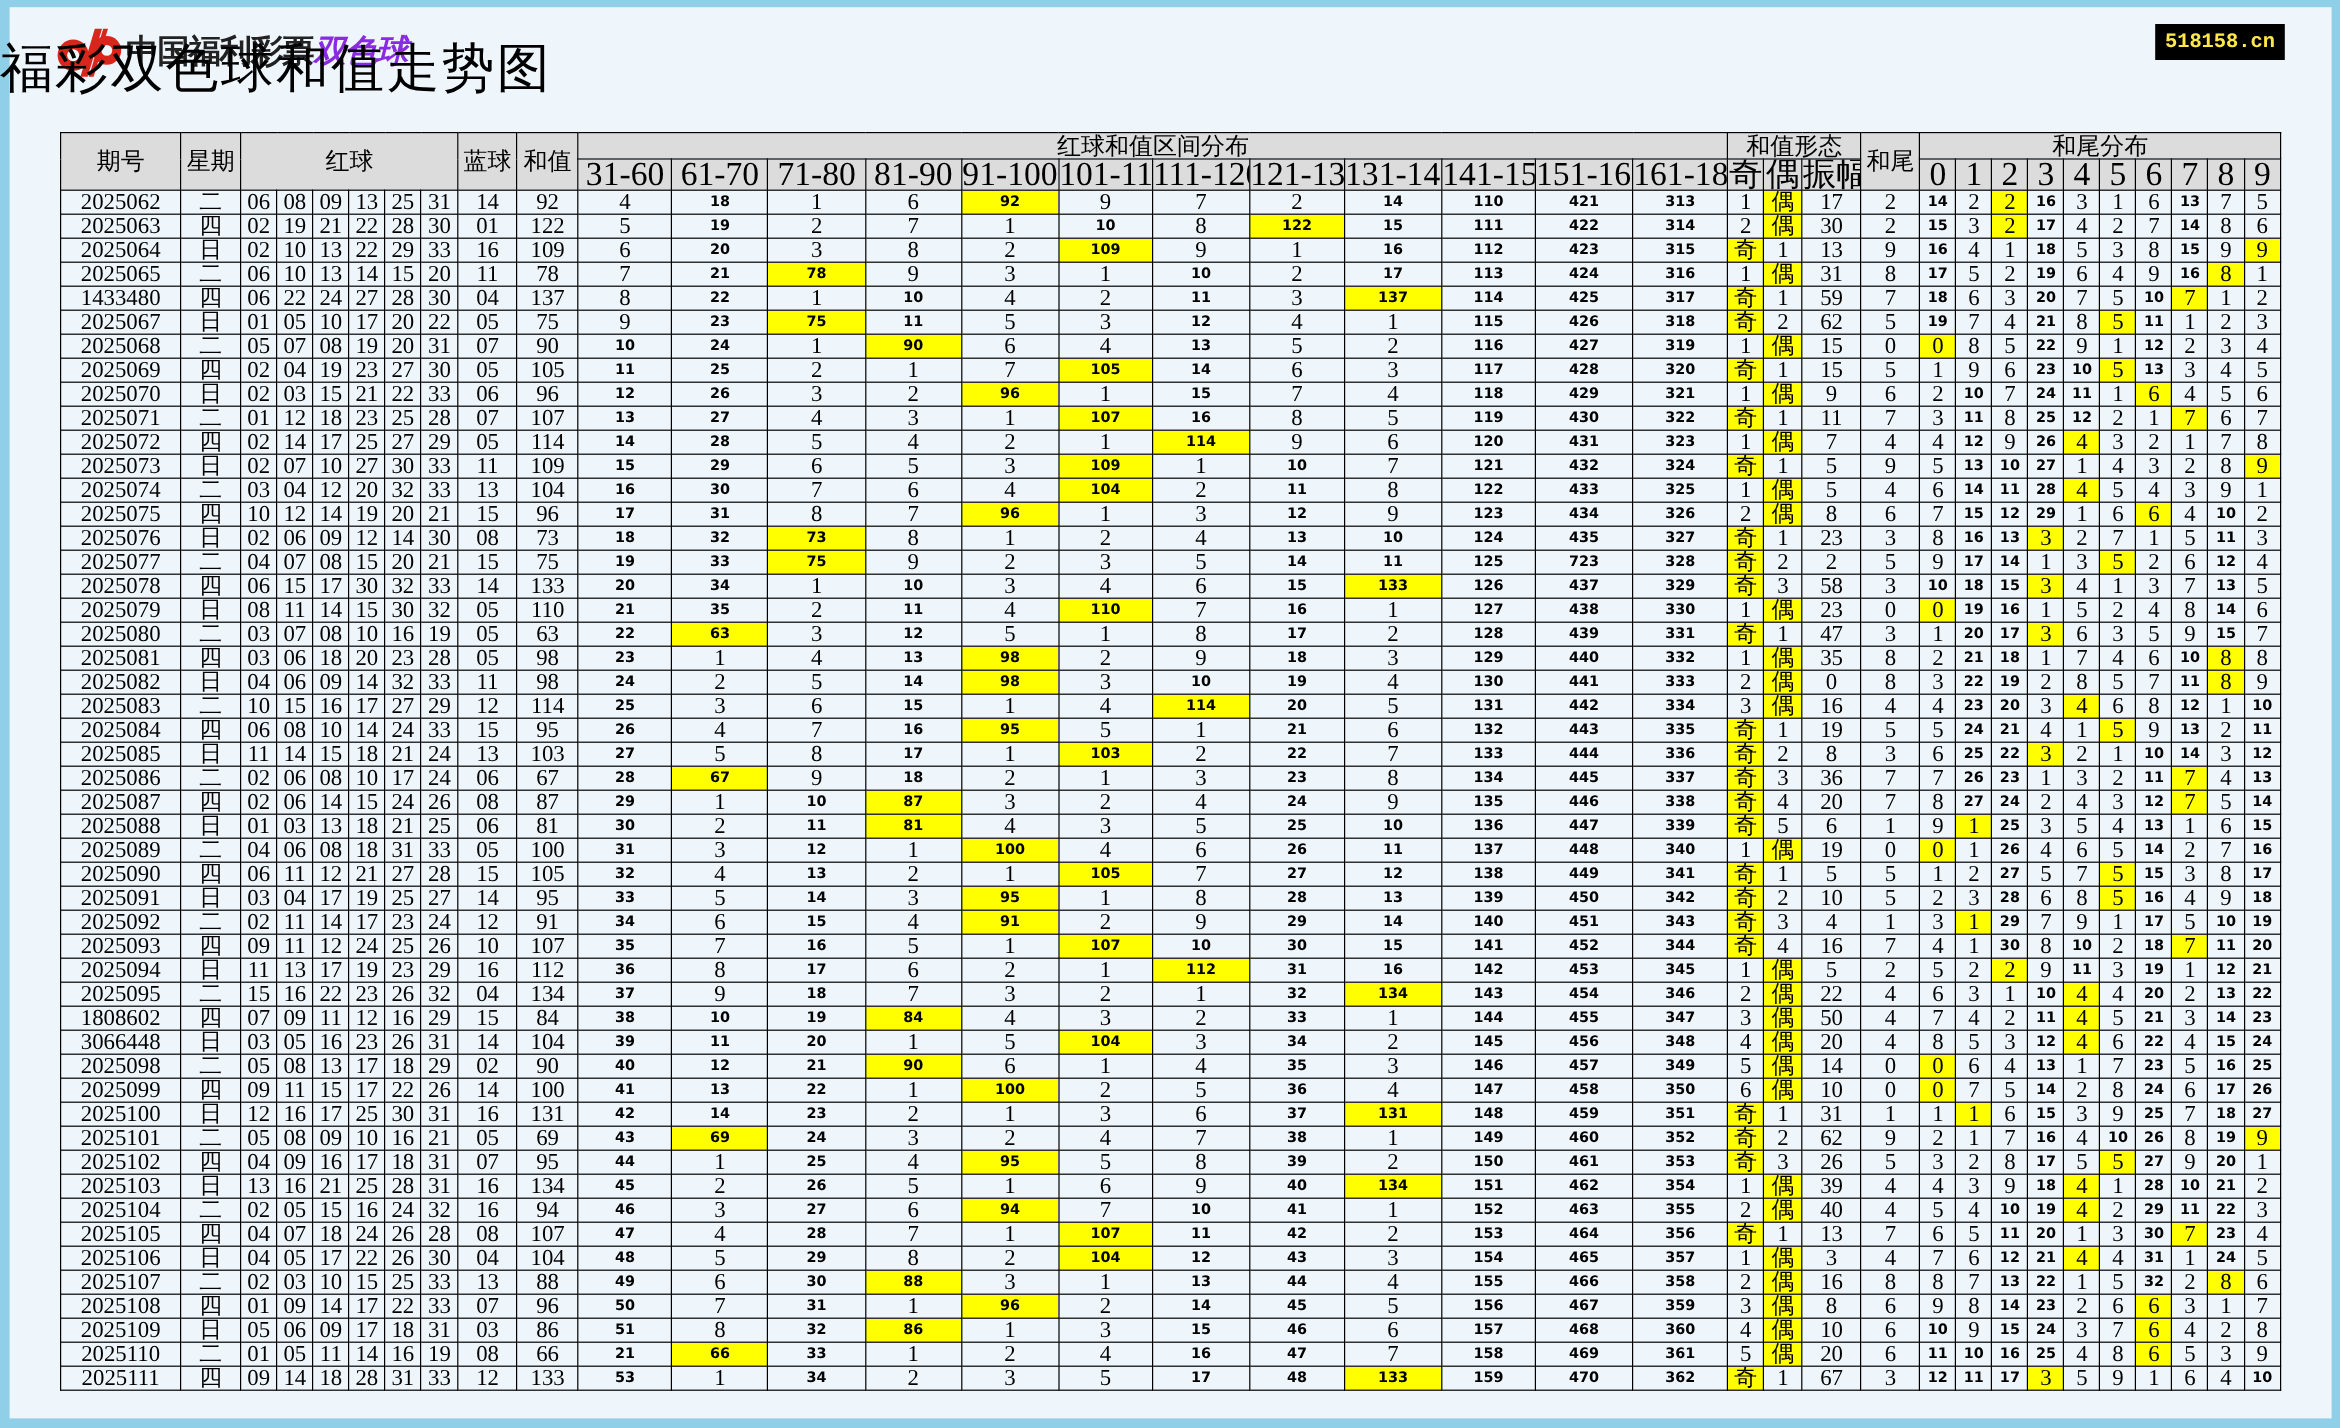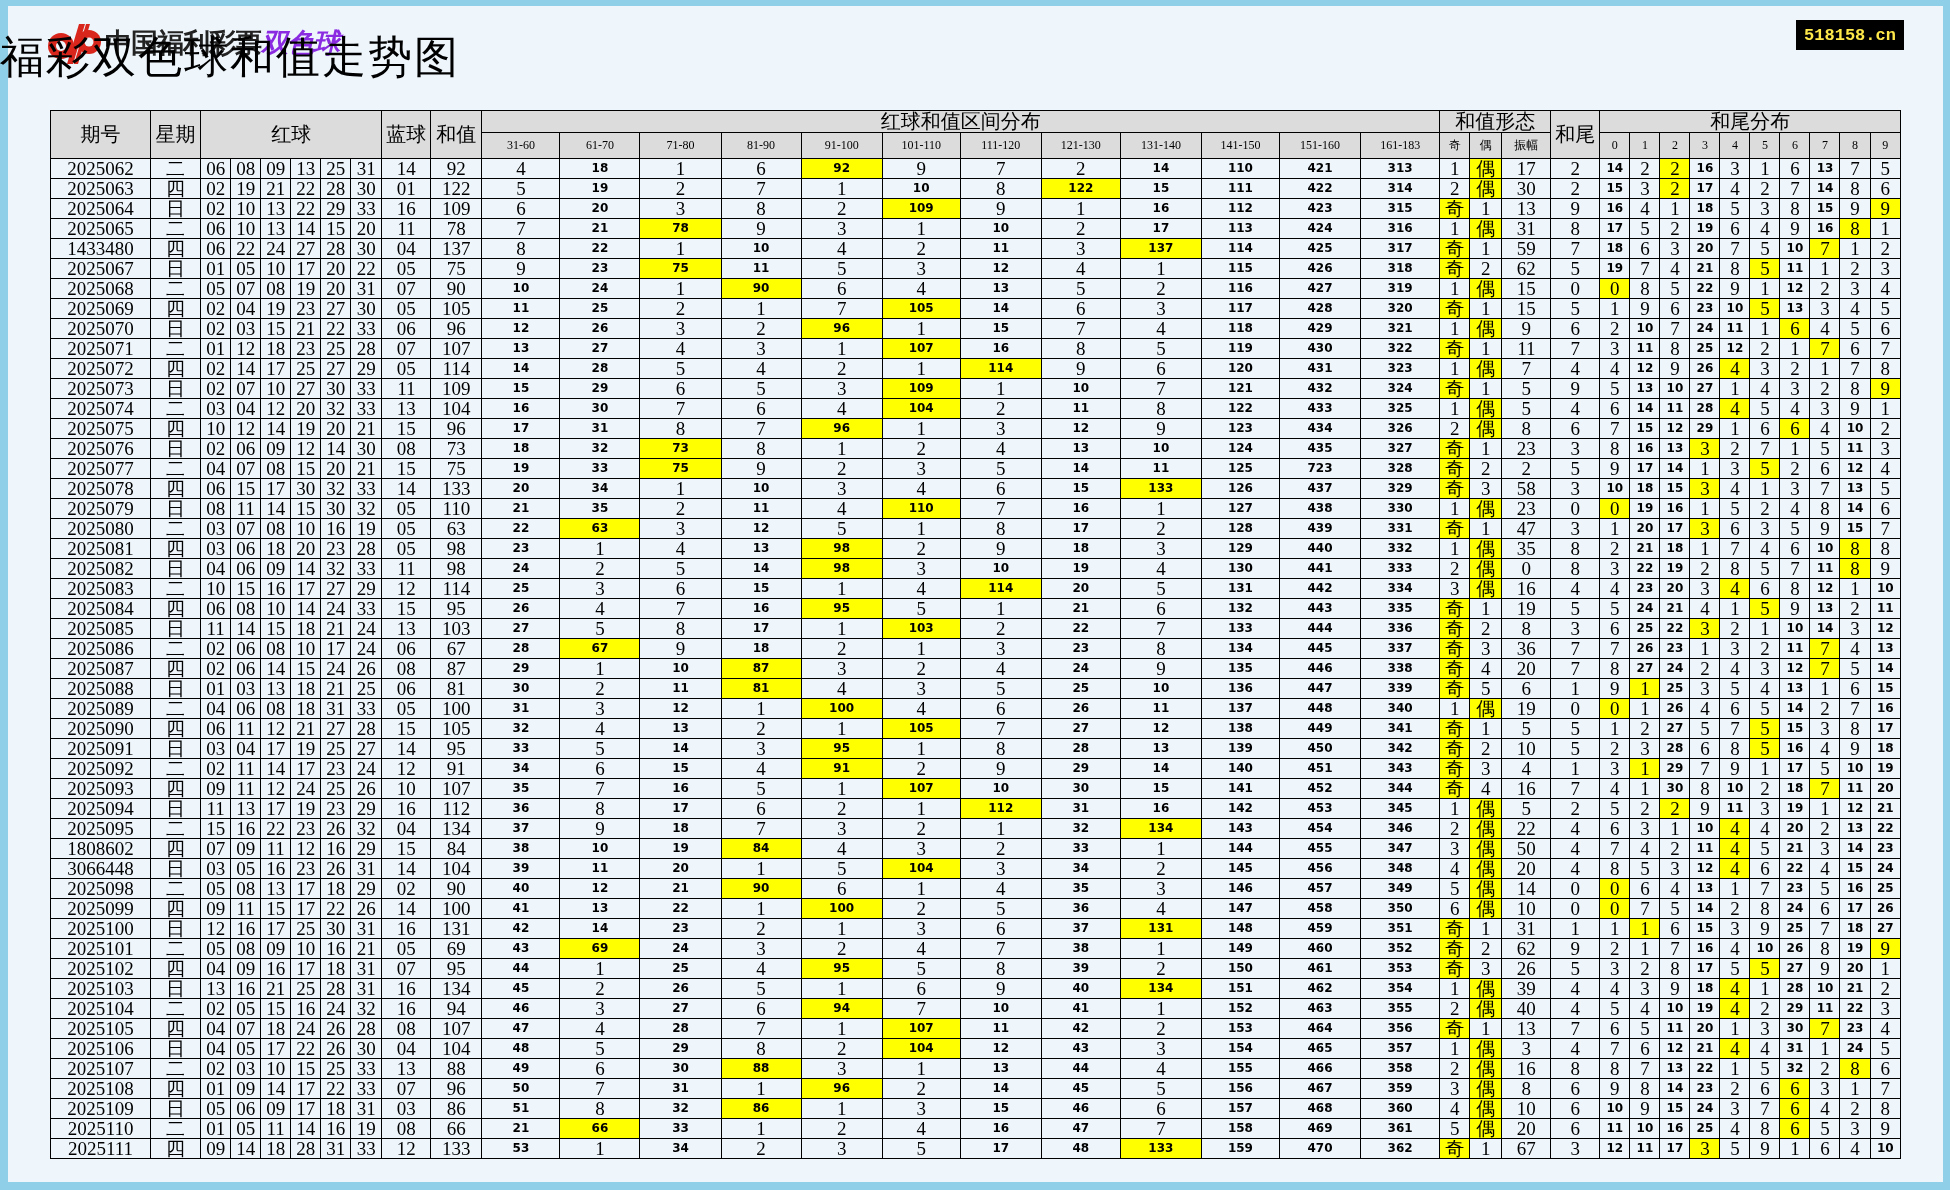--- a/index.html
+++ b/index.html
@@ -9,21 +9,21 @@
 .logo{position:absolute;left:45px;top:18px;height:50px;display:flex;align-items:center}
 .logo svg{width:60px;height:50px}
 .logo .cn{font-family:"DejaVu Sans",sans-serif;font-weight:bold;font-size:27px;color:#222;margin-left:0;letter-spacing:-1px}
 .logo .ssq{font-family:Liberation Serif, serif;font-weight:bold;font-style:italic;font-size:27px;color:#8a2be2;letter-spacing:-1px}
 .title{position:absolute;left:0;width:1950px;top:28px;text-align:left;font-size:44px;color:#000;font-family:"DejaVu Serif",serif;letter-spacing:2px}
 .site{position:absolute;left:1796px;top:20px;width:108px;height:30px;background:#000;color:#ffe94a;font-family:"Liberation Mono","DejaVu Sans Mono",monospace;font-size:17px;font-weight:bold;display:flex;align-items:center;justify-content:center}
 table{position:absolute;left:50px;top:110px;border-collapse:collapse;table-layout:fixed;width:1851px}
 td,th{border:1.5px solid #000;text-align:center;padding:0;white-space:nowrap;overflow:hidden;line-height:19px;height:20px;font-weight:normal}
 thead th{background:#dcdcdc;font-size:20px;font-family:"DejaVu Serif",serif;color:#000}
 thead tr.h1 th{height:22px}
-thead tr.h2 th{height:26px;font-family:"Liberation Serif",serif;font-size:12px}
+thead tr.h2 th{height:26px;font-family:"Liberation Serif",serif;font-size:28px}
 tbody td{font-size:19px;color:#000;background:#eef6fc}
 tbody td.hit{background:#ffff00}
 tbody td.sm{font-size:12px;font-weight:bold;font-family:"DejaVu Sans",sans-serif}
 tbody td.rb{padding:0;letter-spacing:0}
 </style>
 </head>
 <body>
 
 <div class="frame"></div>
 

